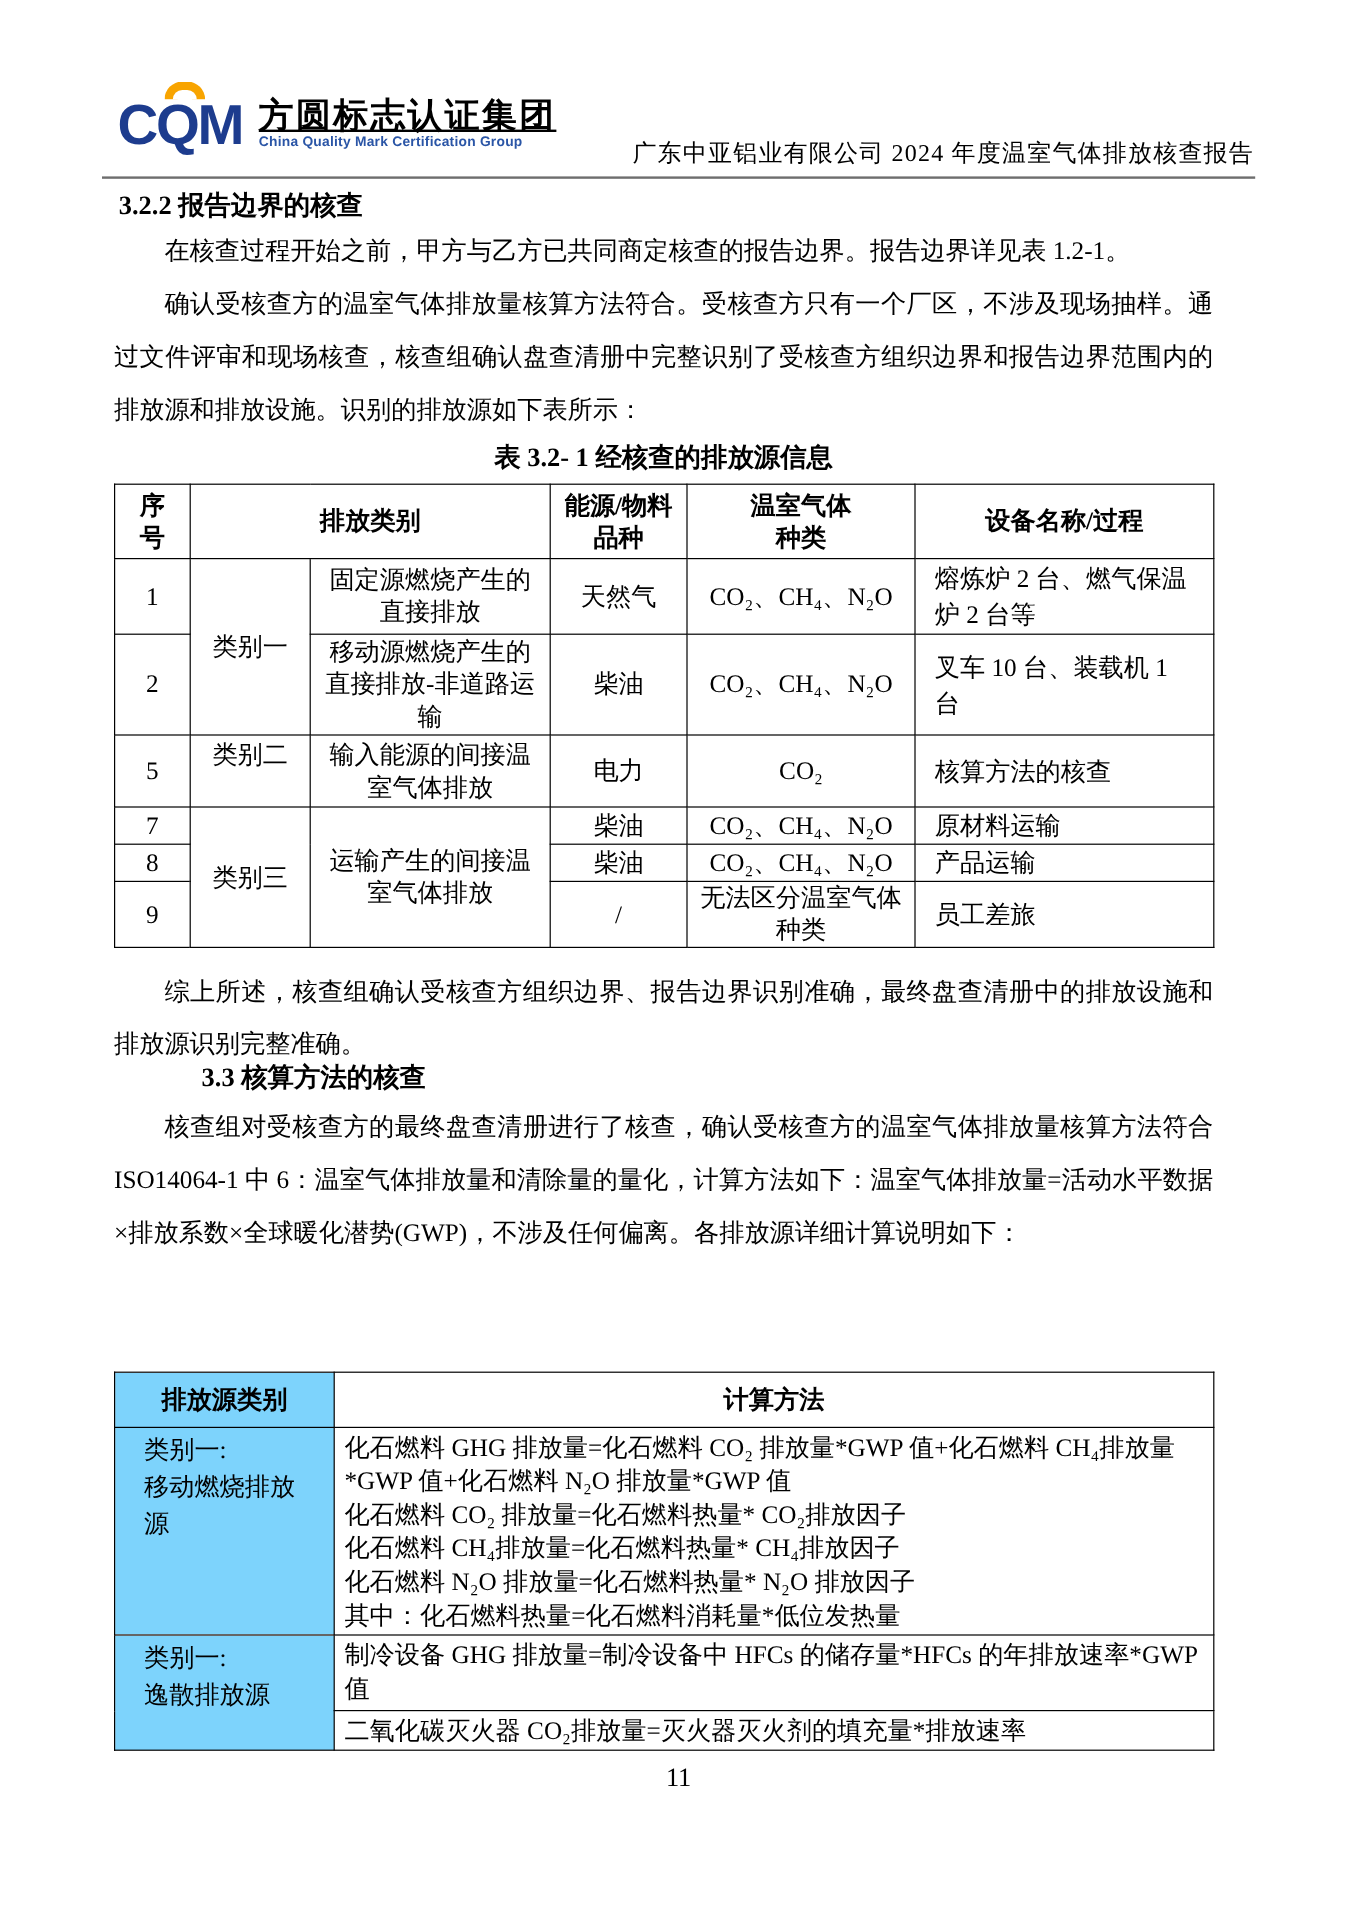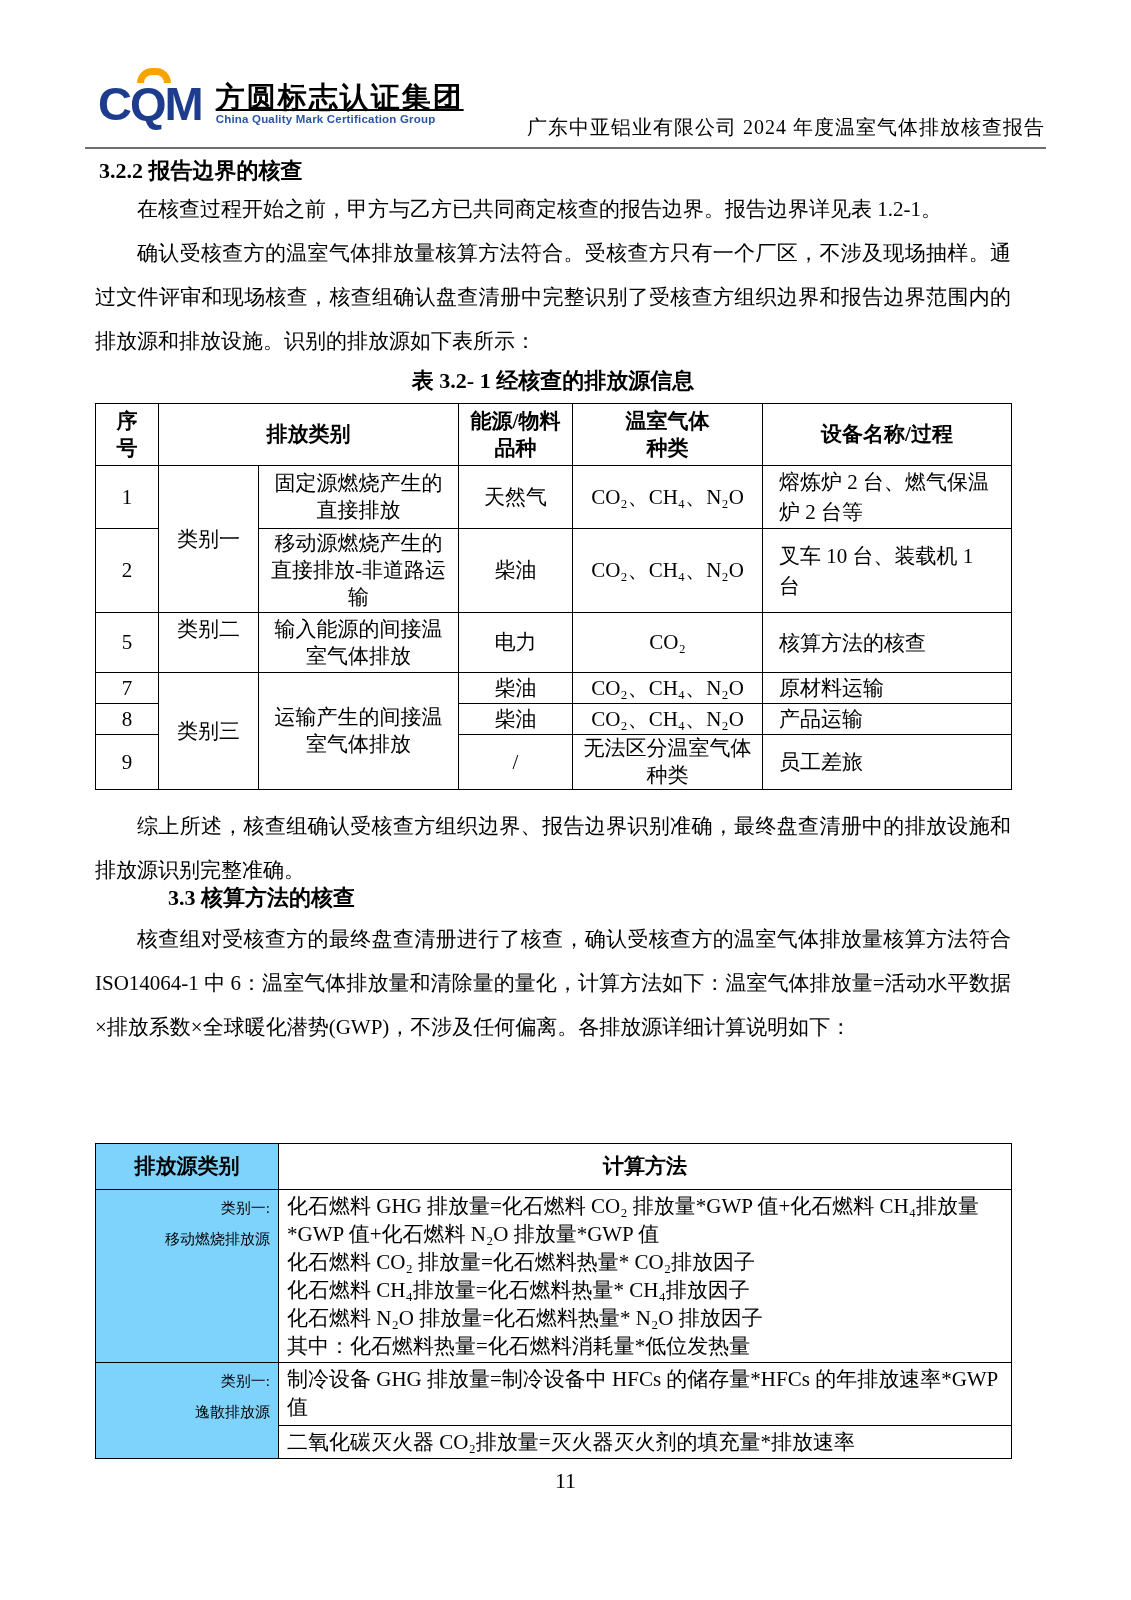--- a/index.html
+++ b/index.html
@@ -67,22 +67,22 @@
   #table2{top:1143px;width:916px;}
   th,td{border:1.5px solid #000;padding:0 6px;text-align:center;vertical-align:middle;
         font-size:21px;line-height:27px;overflow:hidden;}
   th{font-weight:bold;white-space:pre-line;}
   .cell-left{text-align:left;padding:0 16px;line-height:30px;}
   .cat-top{vertical-align:top;padding-top:3px;}
   
   #table2 th{height:45px;}
   #table2 .shade{background:#7dd3fc;}
   #table2 .cat{
-    vertical-align:top;text-align:right;
-    padding:3px 8px;line-height:31px;font-size:15px;
+    vertical-align:top;text-align:left;
+    padding:3px 24px;line-height:31px;font-size:21px;
   }
   #table2 .method{
     text-align:left;vertical-align:top;
     padding:2px 8px;line-height:28px;font-size:21px;
   }
   #table2 .method div{margin:0;}
   .page-num{
     position:absolute;left:0;top:1468px;width:100%;
     text-align:center;font-size:22px;
   }

